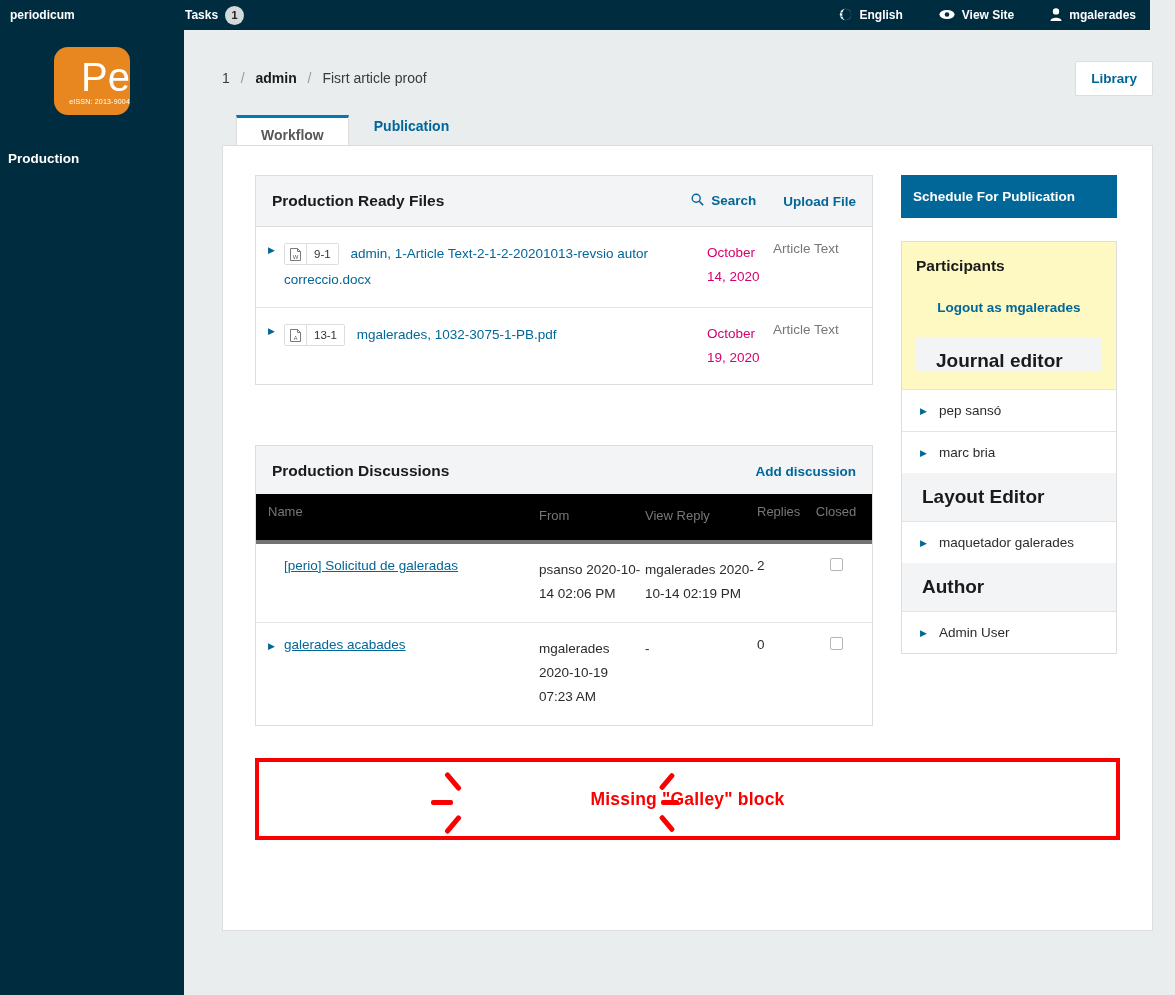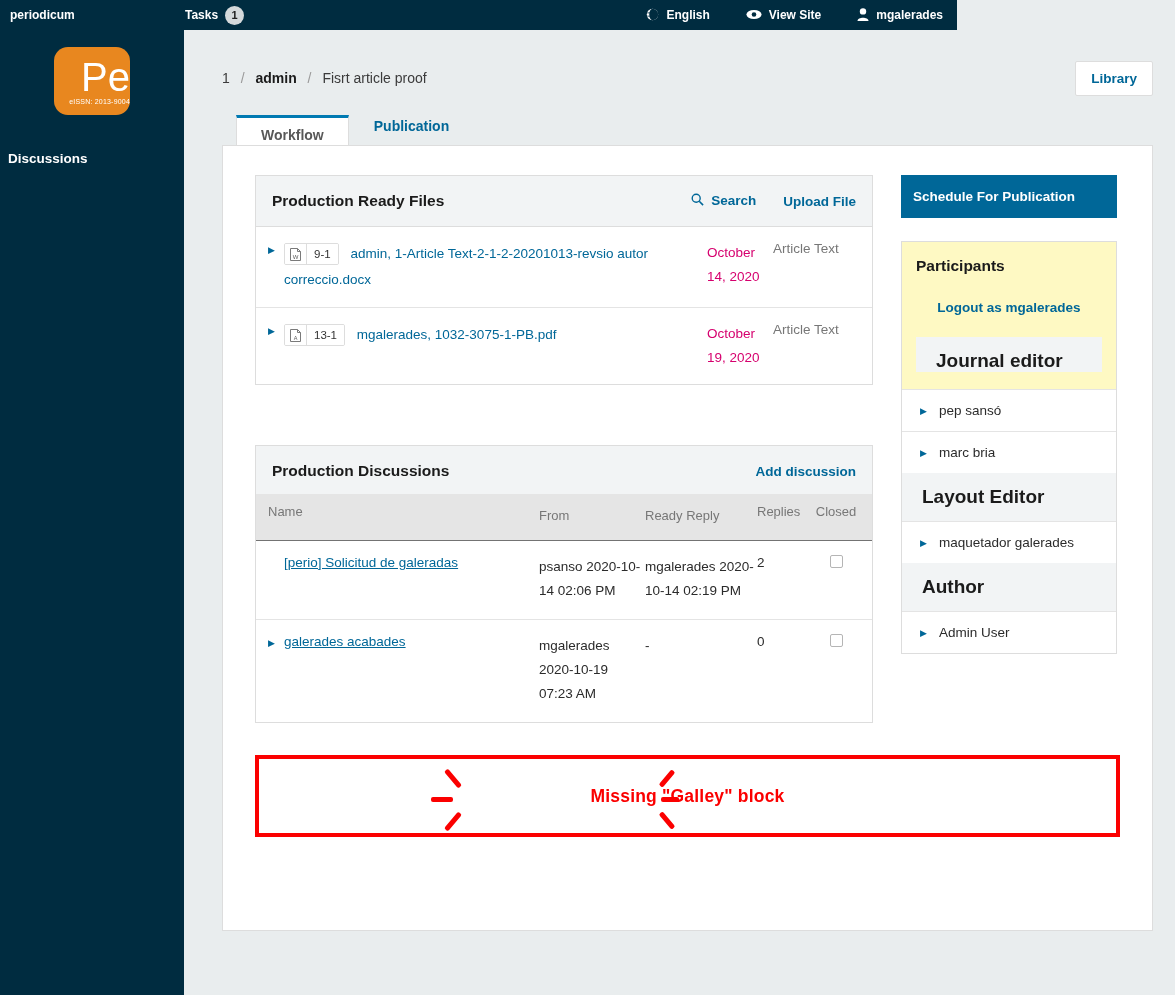--- a/index.html
+++ b/index.html
@@ -6,21 +6,21 @@
   html, body {
     margin: 0; padding: 0;
     width: 1175px; height: 995px;
     font-family: "Liberation Sans", sans-serif;
     background: #e9edee;
     overflow: hidden;
   }
 
   
   .topbar {
-    position: absolute; top: 0; left: 0; width: 957px; height: 30px;
+    position: absolute; top: 0; left: 0; width: 1150px; height: 30px;
     background: #00305b; background: #002c40;
     color: #fff; font-size: 12px; font-weight: bold;
     display: flex; align-items: center;
   }
   .topbar .brand { margin-left: 10px; width: 175px; }
   .topbar .tasks { display: flex; align-items: center; gap: 7px; }
   .badge-count {
     display: inline-flex; align-items: center; justify-content: center;
     width: 19px; height: 19px; border-radius: 50%;
     background: #d4d9db; color: #202020; font-size: 11px; font-weight: bold;
@@ -173,22 +173,22 @@
     padding: 0 7px; display: flex; align-items: center;
     font-size: 11.5px; color: #333; background: #fff;
   }
   .file-link { color: #006798; cursor: pointer; }
   .file-date { width: 66px; flex: 0 0 66px; color: #d6006e; line-height: 24px; }
   .file-genre { width: 86px; flex: 0 0 86px; color: #777; }
 
   
   .disc-cols {
     display: flex; font-size: 13px; color: #777;
-    padding: 10px 13px 12px 12px; background: #e5e5e5;
-    border-bottom: 1px solid #737373;
+    padding: 10px 13px 12px 12px; background: #000000;
+    border-bottom: 4px solid #737373;
   }
   .disc-row {
     display: flex; font-size: 13.5px; color: #2b2b2b;
     padding: 14px 13px 16px 12px;
     border-bottom: 1px solid #e4e4e4;
   }
   .disc-row:last-child { border-bottom: none; }
   .c-name { flex: 1 1 auto; display: flex; }
   .c-from { width: 106px; flex: 0 0 106px; line-height: 24px; }
   .c-reply { width: 112px; flex: 0 0 112px; line-height: 24px; }
@@ -284,21 +284,21 @@
       <span>mgalerades</span>
     </div>
   </div>
 </div>
 
 <div class="sidebar">
   <div class="logo">
     <div class="pe">Pe</div>
     <div class="issn">eISSN: 2013-9004</div>
   </div>
-  <div class="nav-label">Discussions</div>
+  <div class="nav-label">Production</div>
 </div>
 
 <div class="main">
 
   <div class="breadcrumb-row">
     <div class="breadcrumb">
       <span>1</span>
       <span class="sep">/</span>
       <span class="bold">admin</span>
       <span class="sep">/</span>
@@ -381,21 +381,21 @@
           <div class="card-head" style="border-bottom:none;padding-bottom:14px;">
             <div class="card-title">Production Discussions</div>
             <div class="card-actions">
               <div class="card-action">Add discussion</div>
             </div>
           </div>
 
           <div class="disc-cols">
             <div class="c-name">Name</div>
             <div class="c-from">From</div>
-            <div class="c-reply">Ready Reply</div>
+            <div class="c-reply">View Reply</div>
             <div class="c-replies">Replies</div>
             <div class="c-closed">Closed</div>
           </div>
 
           <div class="disc-row">
             <div class="c-name">
               <span class="tri" style="visibility:hidden">▶</span>
               <span class="disc-link">[perio] Solicitud de galeradas</span>
             </div>
             <div class="c-from">psanso 2020-10-14 02:06 PM</div>

